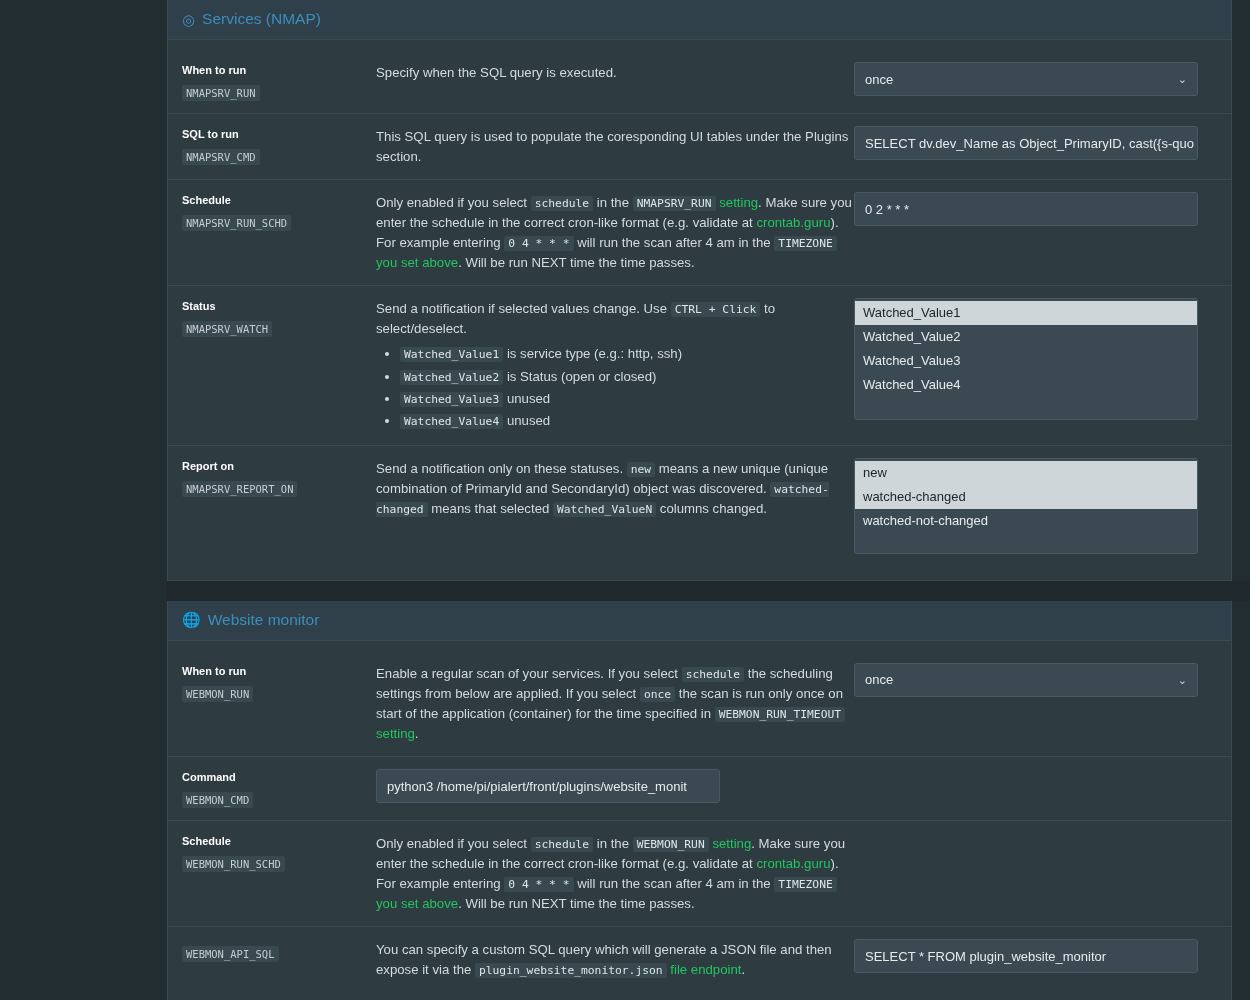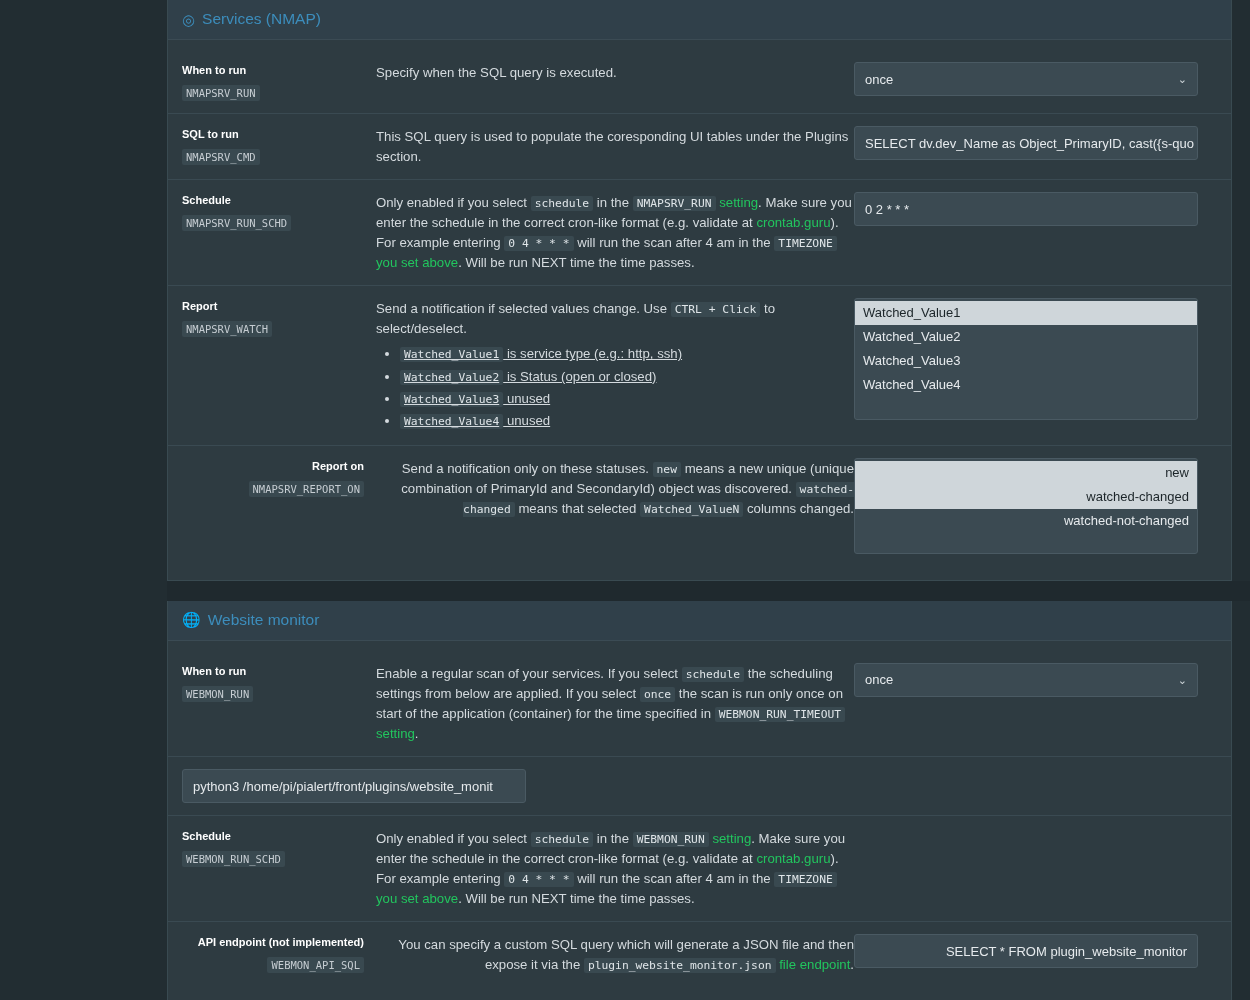--- a/index.html
+++ b/index.html
@@ -59,21 +59,21 @@
   }
 
   .panel-body { padding: 10px 0 14px 0; }
 
   .row {
     display: flex;
     align-items: flex-start;
     padding: 12px 14px 12px 14px;
     border-bottom: 1px solid #3a4a52;
   }
-  .row:last-child { border-bottom: none; text-align: right; }
+  .row:last-child { border-bottom: none; }
 
   .col-label {
     flex: 0 0 194px;
     padding-right: 12px;
     padding-top: 1px;
   }
   .lbl-title {
     color: #ffffff;
     font-size: 11px;
     font-weight: bold;
@@ -103,21 +103,21 @@
     background: #394950;
     color: #dfe5e8;
     padding: 1px 4px;
     border-radius: 2px;
   }
   .col-desc a { color: #22c55e; text-decoration: none; }
   .col-desc ul {
     margin: 5px 0 0 0;
     padding-left: 24px;
   }
-  .col-desc li { margin: 2px 0; text-decoration: underline; }
+  .col-desc li { margin: 2px 0; }
 
   .col-field {
     flex: 1 1 auto;
     padding-top: 0px;
     min-width: 0;
   }
 
   .input {
     width: 344px;
     background: #3b4a52;
@@ -220,21 +220,21 @@
                 <div class="lbl-title">Schedule</div>
                 <div><span class="lbl-code">NMAPSRV_RUN_SCHD</span></div>
               </div>
               <div class="col-desc">Only enabled if you select <code>schedule</code> in the <code>NMAPSRV_RUN</code> <a href="#">setting</a>. Make sure you enter the schedule in the correct cron-like format (e.g. validate at <a href="#">crontab.guru</a>). For example entering <code>0 4 * * *</code> will run the scan after 4 am in the <code>TIMEZONE</code> <a href="#">you set above</a>. Will be run NEXT time the time passes.</div>
               <div class="col-field">
                 <div class="input">0 2 * * *</div>
               </div>
             </div>
             <div class="row">
               <div class="col-label">
-                <div class="lbl-title">Report</div>
+                <div class="lbl-title">Status</div>
                 <div><span class="lbl-code">NMAPSRV_WATCH</span></div>
               </div>
               <div class="col-desc">Send a notification if selected values change. Use <code>CTRL + Click</code> to select/deselect.<ul>
                   <li><code>Watched_Value1</code> is service type (e.g.: http, ssh)</li>
                   <li><code>Watched_Value2</code> is Status (open or closed)</li>
                   <li><code>Watched_Value3</code> unused</li>
                   <li><code>Watched_Value4</code> unused</li>
                 </ul></div>
               <div class="col-field">
                 <div class="listbox h4">
@@ -275,34 +275,37 @@
               </div>
               <div class="col-desc">Enable a regular scan of your services. If you select <code>schedule</code> the scheduling settings from below are applied. If you select <code>once</code> the scan is run only once on start of the application (container) for the time specified in <code>WEBMON_RUN_TIMEOUT</code> <a href="#">setting</a>.</div>
               <div class="col-field">
                 <div class="select">
                   <span>once</span>
                   <span class="chev">⌄</span>
                 </div>
               </div>
             </div>
             <div class="row">
+              <div class="col-label">
+                <div class="lbl-title">Command</div>
+                <div><span class="lbl-code">WEBMON_CMD</span></div>
+              </div>
               <div class="col-field">
                 <div class="input">python3 /home/pi/pialert/front/plugins/website_monit</div>
               </div>
             </div>
             <div class="row">
               <div class="col-label">
                 <div class="lbl-title">Schedule</div>
                 <div><span class="lbl-code">WEBMON_RUN_SCHD</span></div>
               </div>
               <div class="col-desc">Only enabled if you select <code>schedule</code> in the <code>WEBMON_RUN</code> <a href="#">setting</a>. Make sure you enter the schedule in the correct cron-like format (e.g. validate at <a href="#">crontab.guru</a>). For example entering <code>0 4 * * *</code> will run the scan after 4 am in the <code>TIMEZONE</code> <a href="#">you set above</a>. Will be run NEXT time the time passes.</div>
             </div>
             <div class="row">
               <div class="col-label">
-                <div class="lbl-title">API endpoint (not implemented)</div>
                 <div><span class="lbl-code">WEBMON_API_SQL</span></div>
               </div>
               <div class="col-desc">You can specify a custom SQL query which will generate a JSON file and then expose it via the <code>plugin_website_monitor.json</code> <a href="#">file endpoint</a>.</div>
               <div class="col-field">
                 <div class="input">SELECT * FROM plugin_website_monitor</div>
               </div>
             </div>
           </div>
         </div>
       </div>

